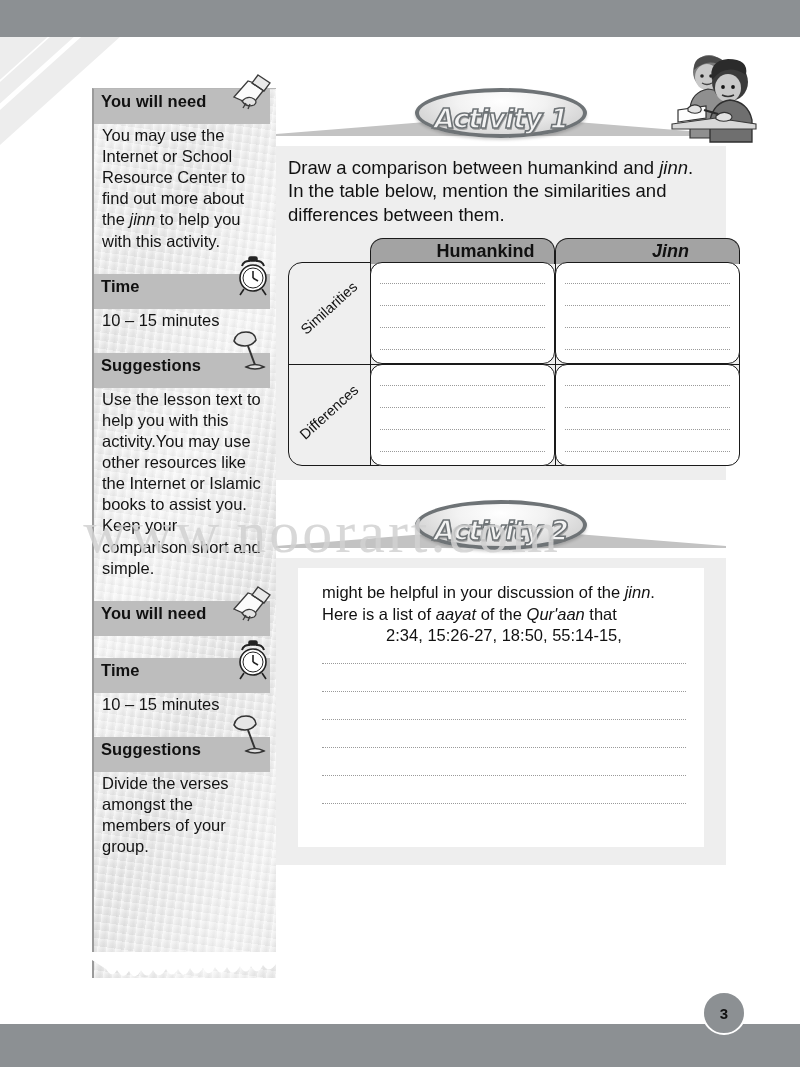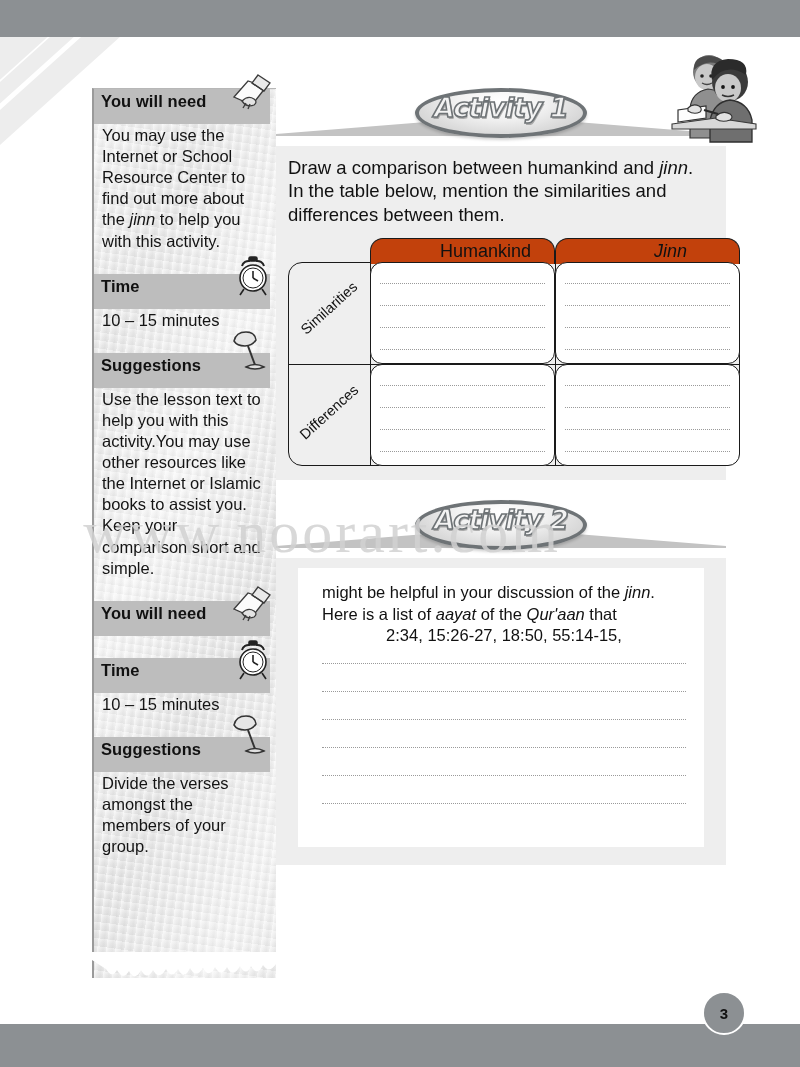--- a/index.html
+++ b/index.html
@@ -72,42 +72,42 @@
   
   .main{position:absolute;left:276px;top:88px;width:450px;}
 
   .act-band{position:relative;height:58px;}
   .band-wedge{position:absolute;left:0;top:26px;width:450px;height:22px;}
   .badge{
     position:absolute;left:50%;top:0;transform:translateX(-50%);
     width:172px;height:50px;border-radius:50%;
     background:radial-gradient(ellipse at 50% 22%, #ffffff 0%, #f2f2f2 38%, #dcdcdc 68%, #c8c8c8 100%);
     border:4px solid #6e7376;
-    display:flex;align-items:flex-start;justify-content:center;
+    display:flex;align-items:flex-end;justify-content:center;
     box-shadow:0 2px 3px rgba(0,0,0,.18);
     z-index:3;
   }
   .badge span{
     font-family:"DejaVu Sans", sans-serif;
     font-weight:bold;font-style:italic;font-size:27px;letter-spacing:-1px;
     color:#f3f3f3;
     -webkit-text-stroke:1.6px #6e7376;
     text-shadow:1px 2px 0 rgba(120,120,120,.55);
     white-space:nowrap;
   }
 
   .panel{background:#eeeeee;padding:10px 14px 14px 12px;}
   .prompt{font-size:18.5px;line-height:1.27;color:#111;}
   .prompt em{font-style:italic;}
 
   
   .cmp{position:relative;margin-top:12px;height:228px;}
   .cmp-hdr{position:absolute;top:0;height:26px;display:flex;align-items:center;justify-content:center;
-    border:1.6px solid #1a1a1a;border-bottom:none;border-radius:13px 13px 0 0;background:#c2410c;
-    font-size:18px;font-weight:normal;padding-left:46px;}
+    border:1.6px solid #1a1a1a;border-bottom:none;border-radius:13px 13px 0 0;background:#a3a3a3;
+    font-size:18px;font-weight:bold;padding-left:46px;}
   .cmp-hdr.h1{left:82px;width:185px;}
   .cmp-hdr.h2{left:267px;width:185px;font-style:italic;}
   .cmp-box{position:absolute;left:0;top:24px;width:452px;height:204px;border:1.6px solid #1a1a1a;border-radius:14px;background:#efefef;}
   .cmp-vline{position:absolute;left:82px;top:24px;width:0;height:204px;border-left:1.6px solid #1a1a1a;}
   .cmp-vline2{position:absolute;left:267px;top:24px;width:0;height:204px;border-left:1.6px solid #1a1a1a;}
   .cmp-hline{position:absolute;left:0;top:126px;width:452px;height:0;border-top:1.6px solid #1a1a1a;}
 
   .cell{position:absolute;background:#ffffff;border:1.6px solid #1a1a1a;border-radius:12px;}
   .cell.c11{left:82px;top:24px;width:185px;height:102px;}
   .cell.c12{left:267px;top:24px;width:185px;height:102px;}

